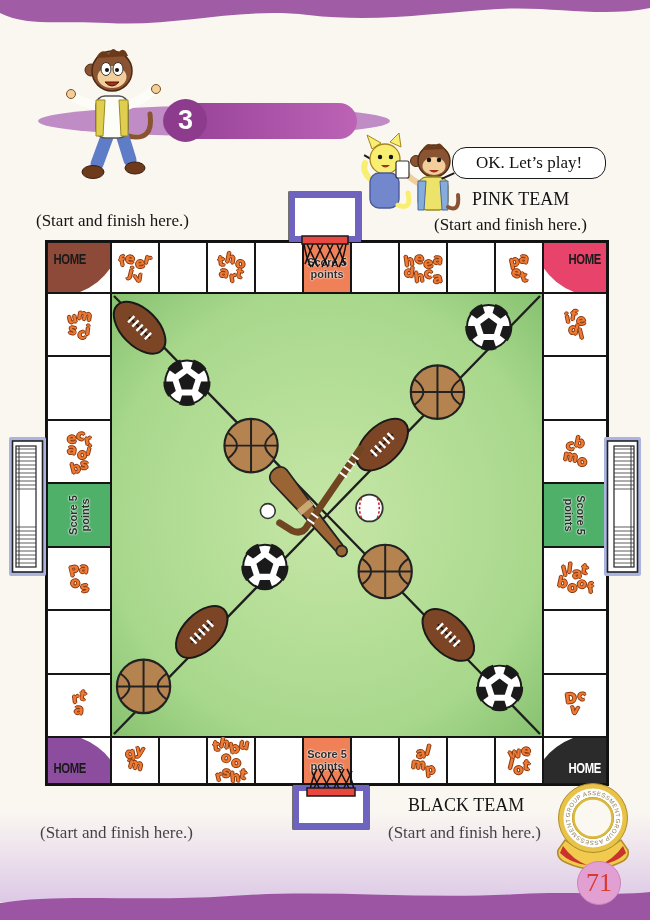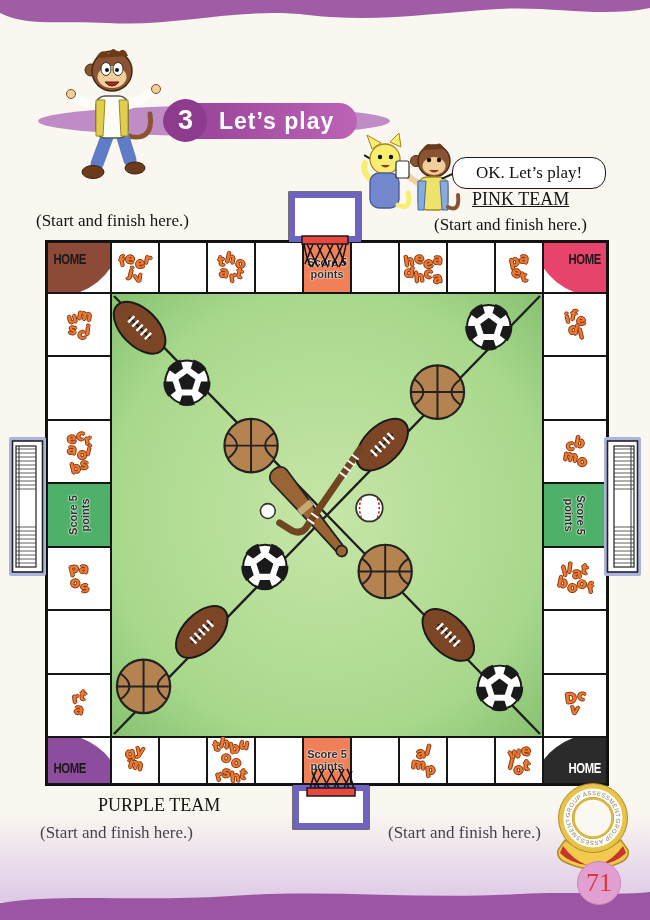--- a/index.html
+++ b/index.html
@@ -21,21 +21,21 @@
   .lesson-num{position:absolute;left:1px;top:-4px;width:43px;height:43px;border-radius:50%;
               background:#8d3b8d;display:flex;align-items:center;justify-content:center;
               color:#fff;font-weight:bold;font-size:27px;}
   .lesson-title{margin-left:56px;color:#fff;font-weight:bold;font-size:23px;letter-spacing:1px;}
 
   
   .bubble{position:absolute;background:#fff;border:1.7px solid #1c1c1c;border-radius:14px;
           font-family:"Liberation Serif",serif;font-size:17px;color:#111;
           display:flex;align-items:center;justify-content:center;white-space:nowrap;}
   .bubble1{left:173px;top:141px;width:192px;height:29px;}
-  .bubble2{left:452px;top:157px;width:152px;height:30px;}
+  .bubble2{left:452px;top:147px;width:152px;height:30px;}
   .tail1{position:absolute;left:363px;top:158px;width:16px;height:2.2px;background:#1c1c1c;
          transform:rotate(30deg);}
   .tail2{position:absolute;left:441px;top:175px;width:14px;height:2.2px;background:#1c1c1c;
          transform:rotate(-25deg);}
   .duo{position:absolute;left:360px;top:133px;}
 
   
   .team-name,.team-note{position:absolute;font-family:"Liberation Serif",serif;color:#141414;}
   .team-name{font-size:18px;}
   .team-note{font-size:17px;}
@@ -120,21 +120,20 @@
     <ellipse cx="52" cy="29" rx="5" ry="6.5" fill="#fff" stroke="#333" stroke-width="1"></ellipse>
     <circle cx="41" cy="30" r="2" fill="#111"></circle>
     <circle cx="51" cy="30" r="2" fill="#111"></circle>
     <path d="M39,42 Q46,50 53,42 Z" fill="#a03022" stroke="#5a1408" stroke-width="1"></path>
   </svg>
 
   <div class="lesson-banner">
     <div class="lesson-num">
       <span>3</span>
     </div>
-    <div class="lesson-title">Let’s play</div>
   </div>
 
   <div class="tail1"></div>
 
   <svg class="duo" width="118" height="104" viewBox="0 0 118 104">
     <path d="M12,16 L7,2 L21,10 Z" fill="#f8ef72" stroke="#a8851f"></path>
     <path d="M30,9 L39,0 L41,14 Z" fill="#f8ef72" stroke="#a8851f"></path>
     <circle cx="25" cy="26" r="15" fill="#f8ef72" stroke="#a8851f" stroke-width="1.3"></circle>
     <circle cx="20" cy="24" r="2.2" fill="#111"></circle>
     <circle cx="31" cy="24" r="2.2" fill="#111"></circle>
@@ -156,24 +155,24 @@
     <path d="M88,48 L80,48 L82,77 L88,77 Z" fill="#85acdd" stroke="#4a6a9a"></path>
     <path d="M88,74 Q100,80 98,62" stroke="#8a5433" stroke-width="4" fill="none" stroke-linecap="round"></path>
   </svg>
 
   <div class="tail2"></div>
   <div class="bubble bubble2">
     <span>OK. Let’s play!</span>
   </div>
 
   <div class="team-note" style="left:36px;top:211px;">(Start and finish here.)</div>
-  <div class="team-name" style="left:472px;top:189px;text-decoration:underline;">PINK TEAM</div>
+  <div class="team-name" style="left:472px;top:189px;">PINK TEAM</div>
   <div class="team-note" style="left:434px;top:215px;">(Start and finish here.)</div>
-  <div class="team-name" style="left:98px;top:795px;">PURPLE TEAM</div>
   <div class="team-note" style="left:40px;top:823px;">(Start and finish here.)</div>
+  <div class="team-name" style="left:408px;top:795px;">BLACK TEAM</div>
   <div class="team-note" style="left:388px;top:823px;">(Start and finish here.)</div>
 
   <div class="board-grid" id="board-grid">
     <div class="field">
       <svg viewBox="0 0 436 446" preserveAspectRatio="none">
         <defs>
           <radialGradient id="fieldGrad" cx="50%" cy="50%" r="72%">
             <stop offset="0%" stop-color="#c6e6a6"></stop>
             <stop offset="70%" stop-color="#a8d88c"></stop>
             <stop offset="100%" stop-color="#84c06e"></stop>

